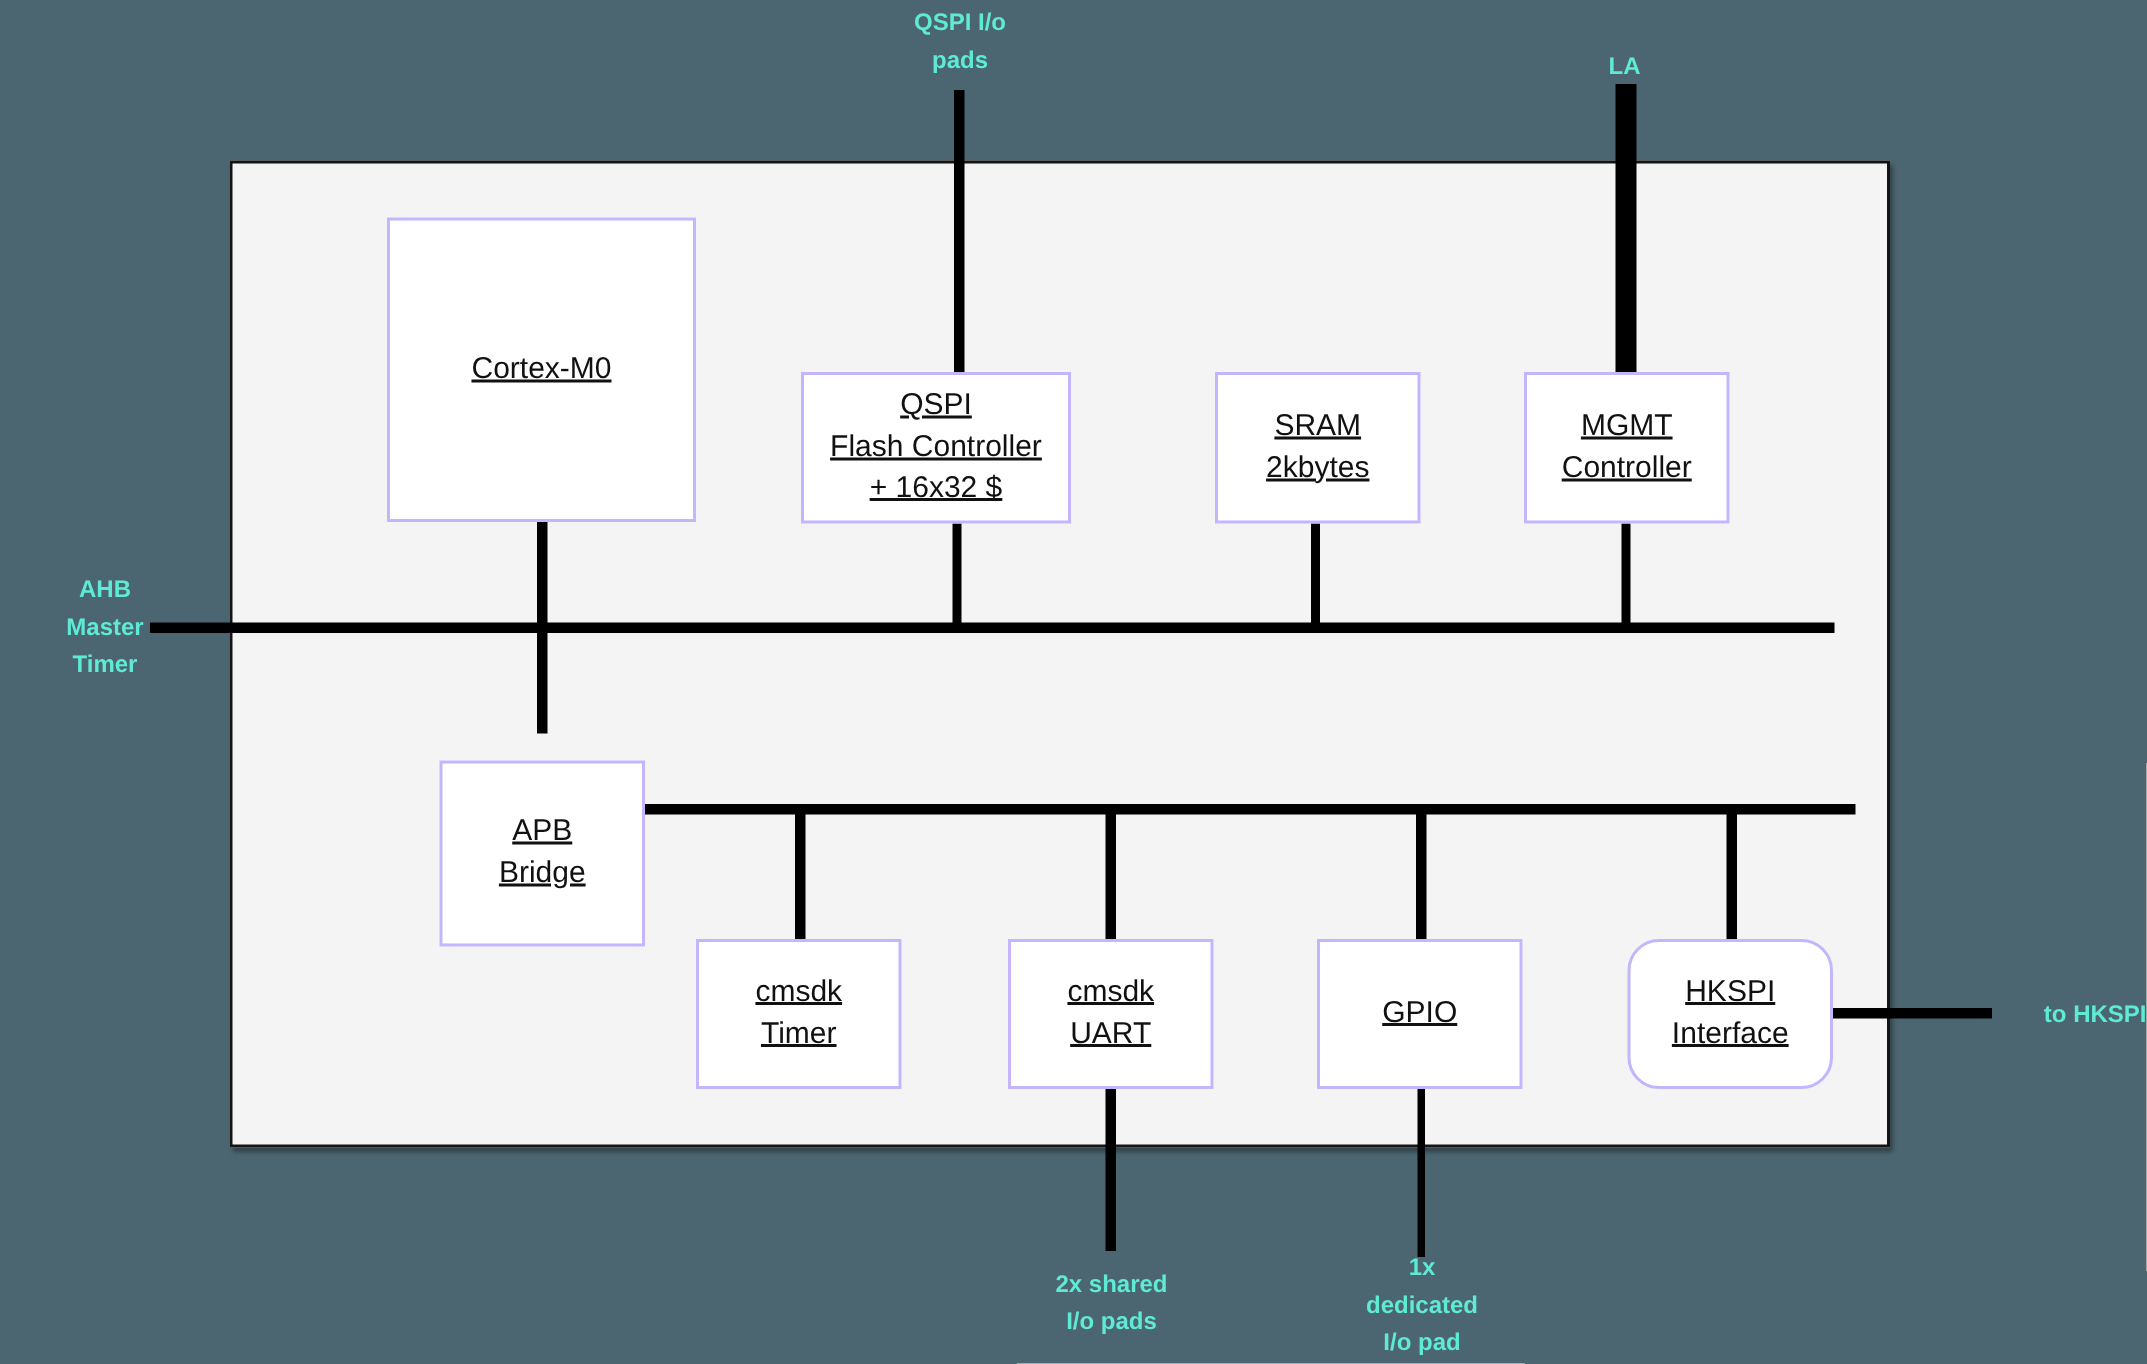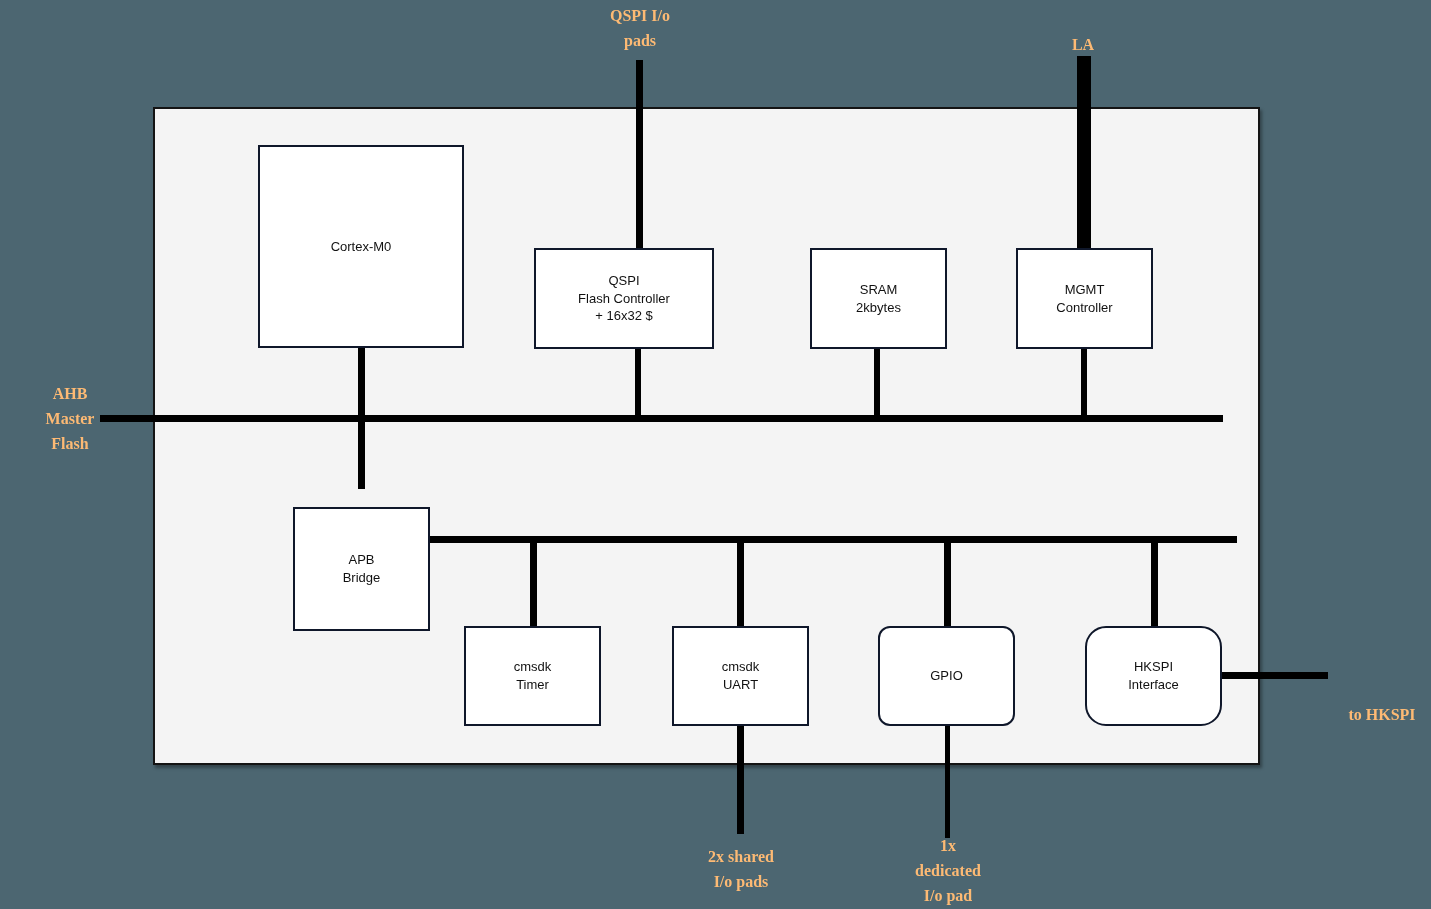--- a/index.html
+++ b/index.html
@@ -20,50 +20,50 @@
   .container{
     position:absolute;
     left:153px;top:107px;width:1107px;height:658px;
     background:var(--container);
     border:2px solid #141414;
     box-shadow:2px 3px 3px rgba(0,0,0,0.35);
   }
   .block{
     position:absolute;
     background:var(--block-fill);
-    border:2px solid #0f172a;
+    border:2px solid #c4b5fd;
     display:flex;align-items:center;justify-content:center;
     text-align:center;
-    font-size:13px;line-height:1.38;
+    font-size:20px;line-height:1.38;
     white-space:pre-line;
     z-index:3;
+    text-decoration:underline;
   }
   .line{
     position:absolute;
     background:var(--line);
     z-index:2;
   }
   .ext-label{
     position:absolute;
     font-size:16px;font-weight:bold;
     text-align:center;line-height:1.55;
     white-space:pre-line;
-    color:#fdba74;
+    color:#5eead4;
     z-index:4;
-    font-family:Liberation Serif, serif;
   }
   
   .b-cortex  {left:258px;top:145px;width:206px;height:203px;}
   .b-qspi    {left:534px;top:248px;width:180px;height:101px;}
   .b-sram    {left:810px;top:248px;width:137px;height:101px;}
   .b-mgmt    {left:1016px;top:248px;width:137px;height:101px;}
   .b-apb     {left:293px;top:487px;width:137px;height:124px;margin-top:20px;}
   .b-timer   {left:464px;top:626px;width:137px;height:100px;}
   .b-uart    {left:672px;top:626px;width:137px;height:100px;}
-  .b-gpio    {left:878px;top:626px;width:137px;height:100px;border-radius:12px;}
+  .b-gpio    {left:878px;top:626px;width:137px;height:100px;}
   .b-hkspi   {left:1085px;top:626px;width:137px;height:100px;border-radius:21px;}
   
   .l-ahb-bus     {left:100px;top:415px;width:1123px;height:7px;}
   .l-cortex-apb  {left:358px;top:348px;width:7px;height:141px;}
   .l-qspi-pads   {left:636px;top:60px;width:7px;height:190px;}
   .l-qspi-ahb    {left:635px;top:347px;width:6px;height:70px;}
   .l-sram-ahb    {left:874px;top:347px;width:6px;height:70px;}
   .l-mgmt-ahb    {left:1081px;top:347px;width:6px;height:70px;}
   .l-la-mgmt     {left:1077px;top:56px;width:14px;height:194px;}
   .l-apb-bus     {left:429px;top:536px;width:808px;height:7px;}
@@ -71,21 +71,21 @@
   .l-uart-apb    {left:737px;top:541px;width:7px;height:87px;}
   .l-gpio-apb    {left:944px;top:541px;width:7px;height:87px;}
   .l-hkspi-apb   {left:1151px;top:541px;width:7px;height:87px;}
   .l-uart-pads   {left:737px;top:724px;width:7px;height:110px;}
   .l-gpio-pad    {left:945px;top:724px;width:5px;height:114px;}
   .l-hkspi-ext   {left:1221px;top:672px;width:107px;height:7px;}
   
   .t-qspi-pads {left:575px;top:4px;width:130px;}
   .t-la        {left:1062px;top:33px;width:42px;}
   .t-ahb       {left:19px;top:382px;width:102px;}
-  .t-to-hkspi  {left:1333px;top:703px;width:98px;text-align:center;}
+  .t-to-hkspi  {left:1333px;top:665px;width:98px;text-align:right;}
   .t-uart-pads {left:668px;top:845px;width:146px;}
   .t-gpio-pad  {left:890px;top:834px;width:116px;}
 </style>
 </head>
 <body>
 
 <div class="container"></div>
 
 <div class="line l-ahb-bus"></div>
 <div class="line l-cortex-apb"></div>
@@ -119,19 +119,19 @@
 UART</div>
 <div class="block b-gpio">GPIO</div>
 <div class="block b-hkspi">HKSPI
 Interface</div>
 
 <div class="ext-label t-qspi-pads">QSPI I/o
 pads</div>
 <div class="ext-label t-la">LA</div>
 <div class="ext-label t-ahb">AHB
 Master
-Flash</div>
+Timer</div>
 <div class="ext-label t-to-hkspi">to HKSPI</div>
 <div class="ext-label t-uart-pads">2x shared
 I/o pads</div>
 <div class="ext-label t-gpio-pad">1x
 dedicated
 I/o pad</div>
 
 </body></html>

